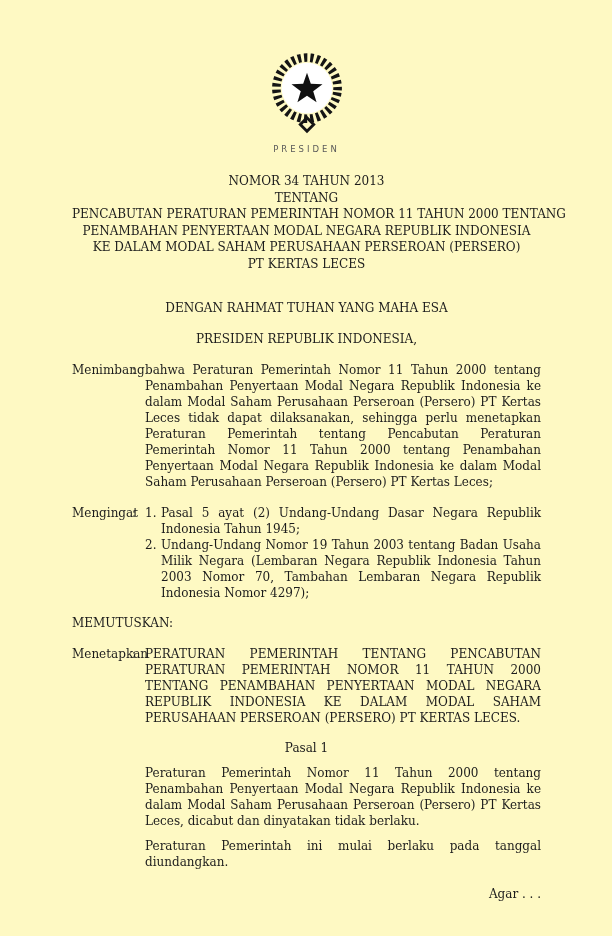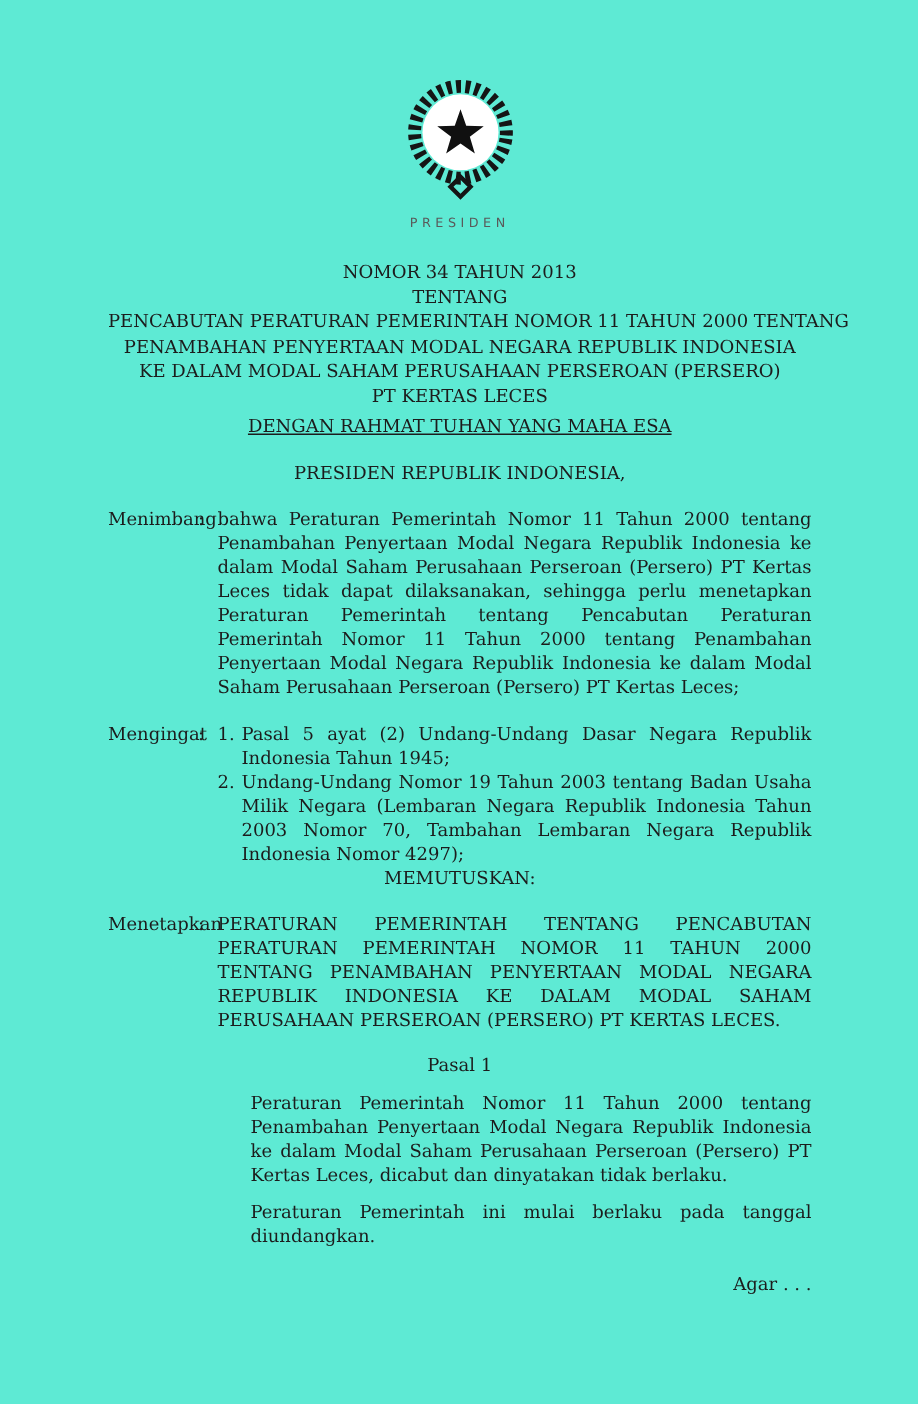--- a/index.html
+++ b/index.html
@@ -1,20 +1,20 @@
 <!DOCTYPE html>
 <html><head>
 <meta charset="utf-8">
 <style>
   html, body { margin: 0; padding: 0; background: #ffffff; }
   .page {
     position: relative;
     width: 612px;
     height: 936px;
-    background: #5eead4;
+    background: #fef9c3;
     box-sizing: border-box;
     padding: 48px 71px 0 72px;
     font-family: "DejaVu Serif", "Liberation Serif", serif;
     font-size: 12px;
     line-height: 16px;
     color: #1c1c1c;
     overflow: hidden;
   }
   .emblem-wrap { text-align: center; margin-bottom: 4px; }
   .emblem-wrap svg { display: inline-block; }
@@ -22,41 +22,41 @@
     text-align: center;
     font-family: "DejaVu Sans", "Liberation Sans", sans-serif;
     color: #5a5a5a;
     font-size: 8.5px;
     line-height: 11px;
     letter-spacing: 3px;
     margin-bottom: 18px;
   }
   .title-block { text-align: center; line-height: 16.5px; }
   .title-block .tline { white-space: nowrap; }
-  .invocation { text-align: center; margin-top: 4px; text-decoration: underline; }
+  .invocation { text-align: center; margin-top: 28px; }
   .authority  { text-align: center; margin-top: 14px; }
   .clause {
     display: grid;
     grid-template-columns: 60px 13px 1fr;
     column-gap: 0;
     margin-top: 15px;
   }
   .clause .label { text-align: left; }
   .clause .colon { text-align: left; }
   .clause .ctext { text-align: justify; }
   .items { display: block; }
   .item-row {
     display: grid;
     grid-template-columns: 16px 1fr;
   }
   .item-row .itext { text-align: justify; }
-  .center-heading { text-align: center; }
+  .center-heading { margin-top: 14px; }
   .article-heading { text-align: center; margin-top: 14px; }
   .article-body {
-    margin-left: 95px;
+    margin-left: 73px;
     text-align: justify;
     margin-top: 9px;
   }
   .catchword {
     text-align: right;
     margin-top: 16px;
   }
 </style>
 </head>
 <body>

